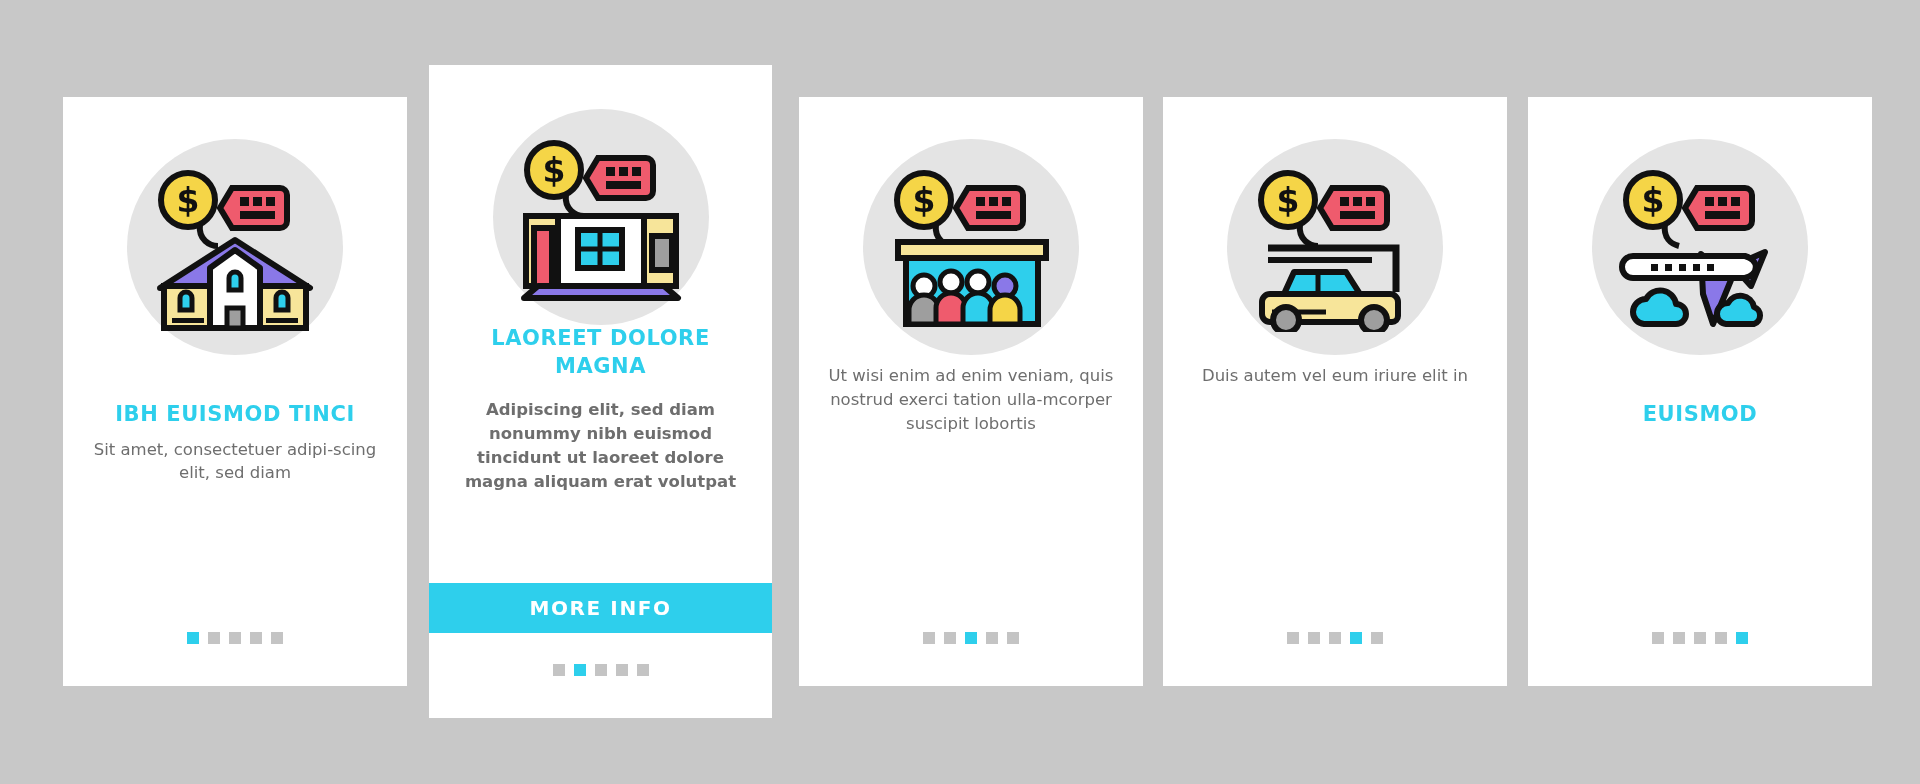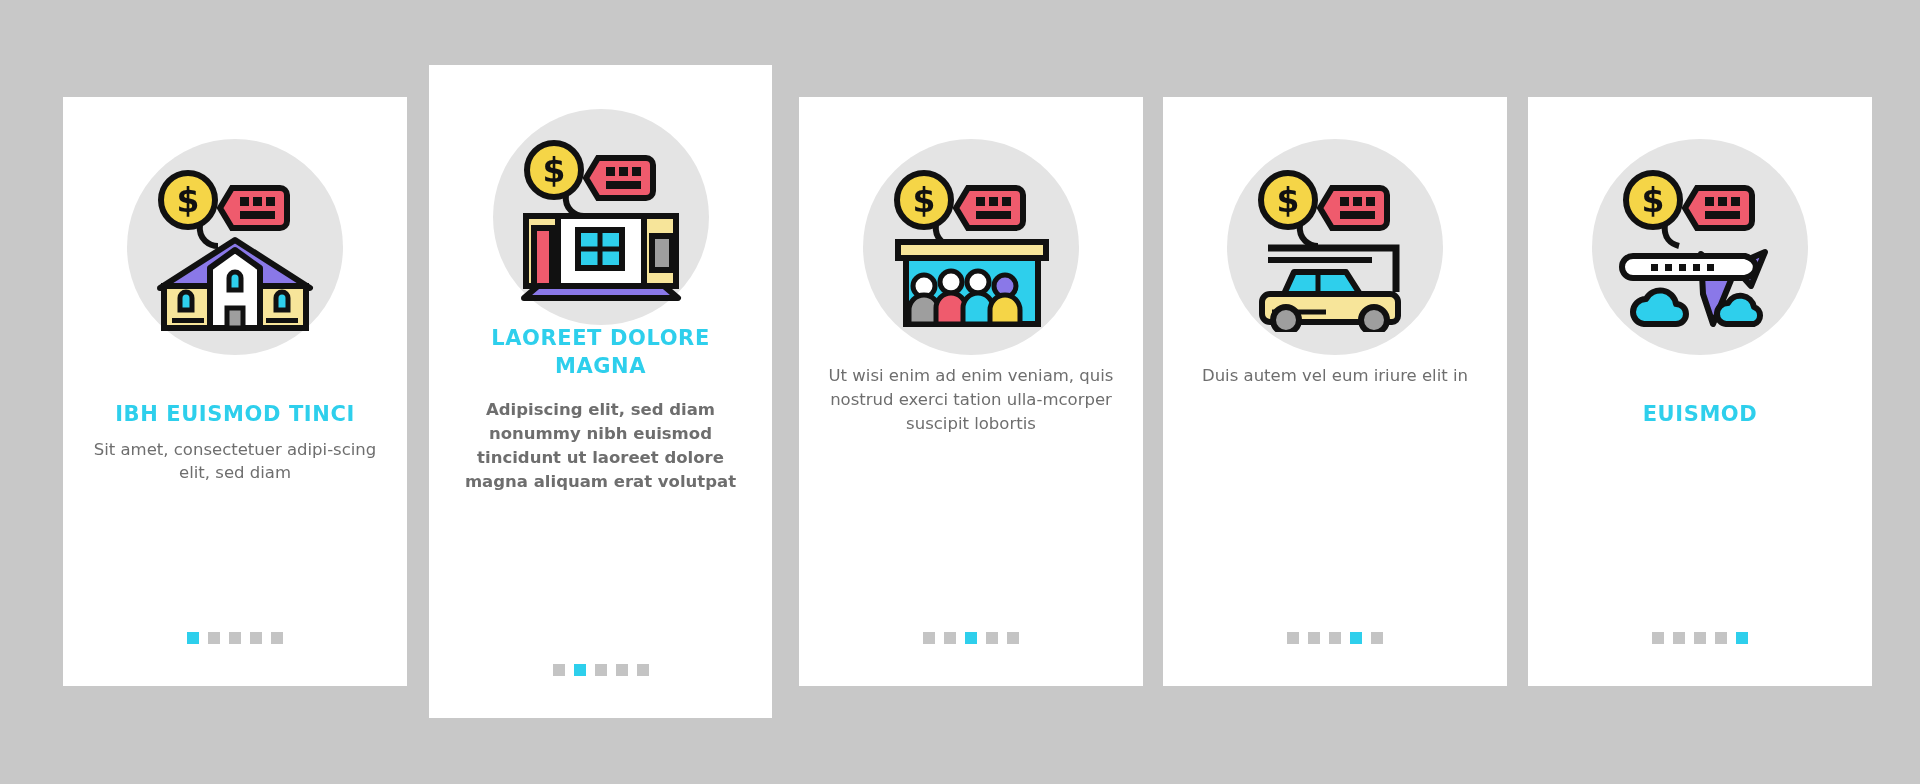--- a/index.html
+++ b/index.html
@@ -193,20 +193,21 @@
           <rect x="28" y="96" width="18" height="62" fill="#ef5b6d" stroke="#111" stroke-width="6"></rect>
 
           <rect x="146" y="104" width="20" height="34" fill="#9e9e9e" stroke="#111" stroke-width="6"></rect>
 
           <path d="M32 154 h126 l14 12 h-154 z" fill="#8a78e8" stroke="#111" stroke-width="6" stroke-linejoin="round"></path>
         </svg>
       </div>
     </div>
     <div class="card-title">LAOREET DOLORE MAGNA</div>
     <div class="card-body">Adipiscing elit, sed diam nonummy nibh euismod tincidunt ut laoreet dolore magna aliquam erat volutpat</div>
+    <button class="cta">More Info</button>
     <div class="dots">
       <span class="dot"></span>
       <span class="dot active"></span>
       <span class="dot"></span>
       <span class="dot"></span>
       <span class="dot"></span>
     </div>
   </div>
 
   <div class="card standard c3">

